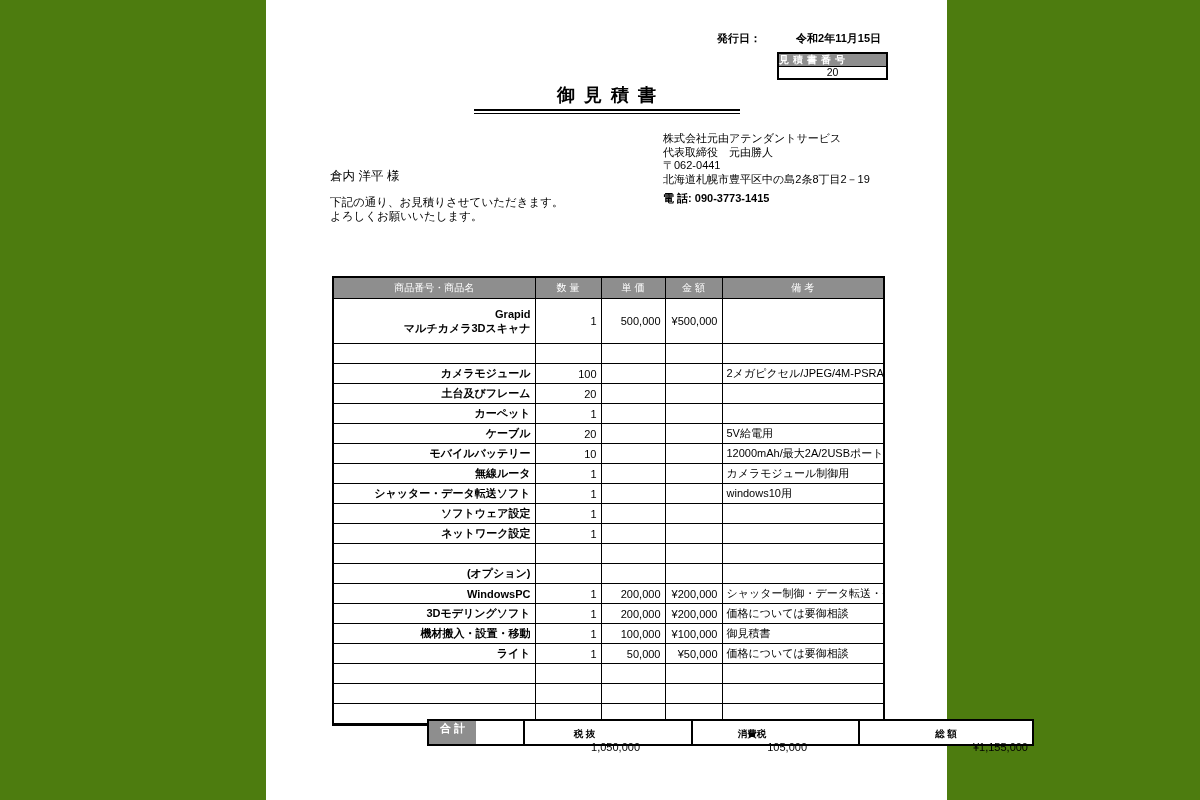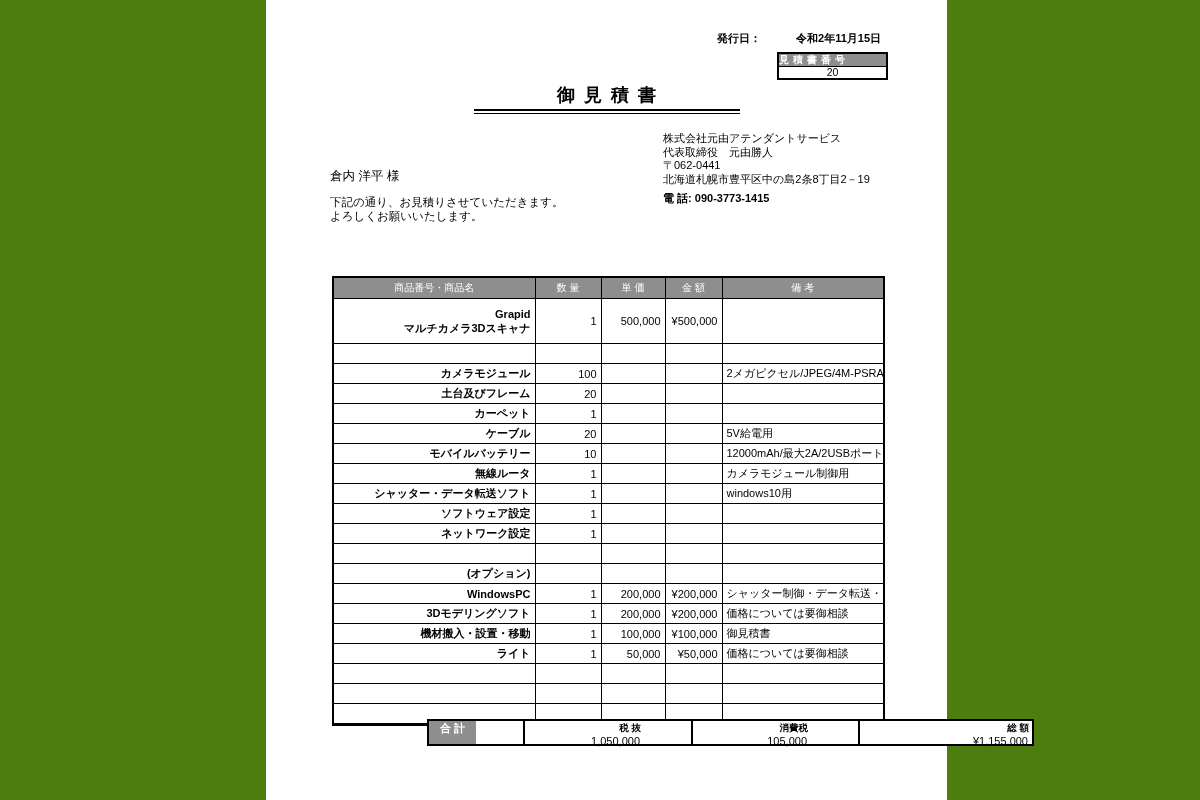--- a/index.html
+++ b/index.html
@@ -29,21 +29,21 @@
   .items td{border:1px solid #000;font-size:11px;height:19px;padding:0 4px;overflow:hidden;white-space:nowrap;vertical-align:middle;}
   .items tr.tall td{height:44px;line-height:1.3;}
   .c-name{text-align:right;font-weight:bold;}
   .c-num{text-align:right;}
   .c-remark{text-align:left;font-size:9.5px;padding:0 2px;}
 
   
   .totals{position:absolute;left:161px;top:719px;display:flex;border:2px solid #000000;background:#fff;height:27px;box-sizing:border-box;gap:47px;}
   .totals .seg{box-sizing:border-box;border-left:2px solid #000;display:flex;flex-direction:column;justify-content:space-between;}
   .t-sum{width:47px;background:#8e8e8e;color:#fff;font-weight:bold;font-size:11px;display:flex;align-items:center;justify-content:center;border-left:none !important;}
-  .seg .lab{font-size:9.5px;font-weight:bold;padding:1px 3px 0;text-align:right;}
+  .seg .lab{font-size:9.5px;font-weight:bold;padding:7px 3px 0;text-align:center;}
   .seg .val{font-size:11px;text-align:right;padding:0 4px 1px;}
   .w-sub{width:121px;}
   .w-tax{width:120px;}
   .w-total{width:174px;}
 </style>
 </head>
 <body>
 
 <div class="canvas">
   <div class="page">

